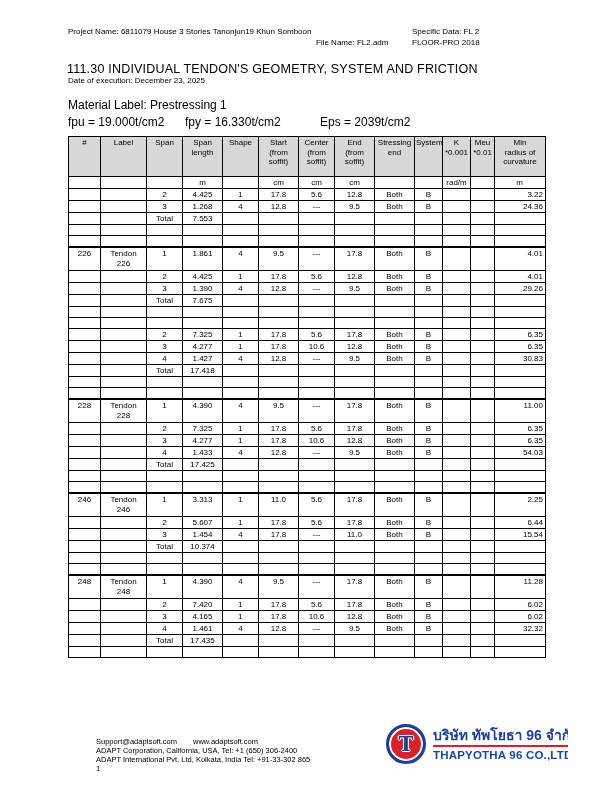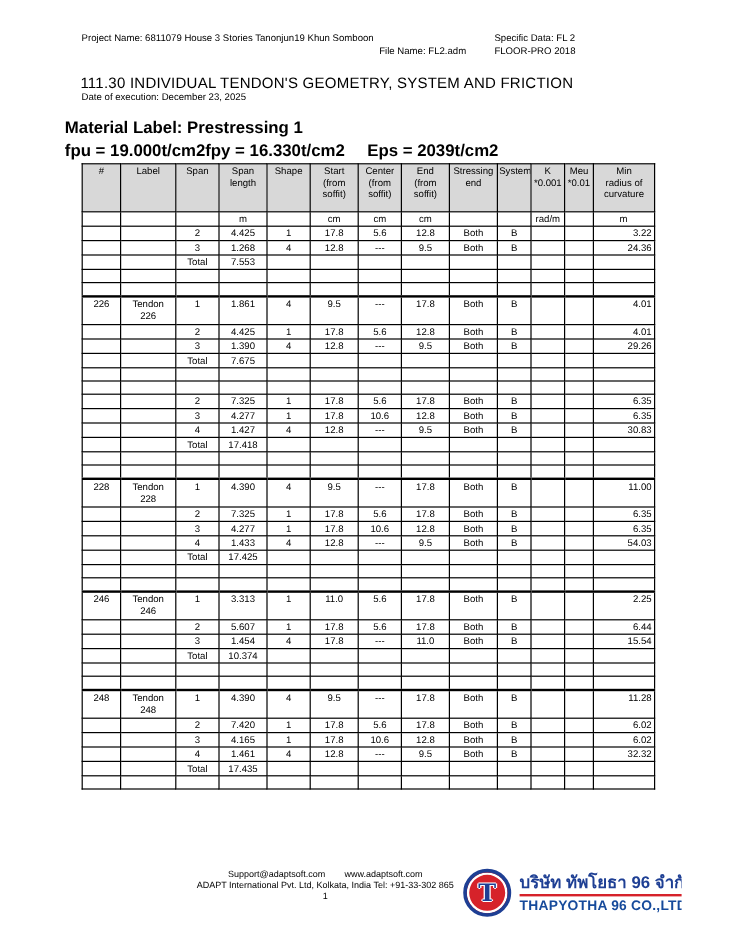--- a/index.html
+++ b/index.html
@@ -13,21 +13,21 @@
   .hdr-project { left:0; }
   .hdr-specific { left:344px; }
   .hdr-date { left:0;margin-top:38px; }
   .hdr-file { left:248px; }
   .hdr-program { left:344px; }
 
   
   .doc-title { position:absolute; left:67px; top:62px; margin:0; font-size:12.5px; font-weight:normal; letter-spacing:0.2px; white-space:nowrap; }
 
   
-  .material { position:absolute; left:54px; top:98px; width:478px; font-size:14px;font-weight:bold; }
+  .material { position:absolute; left:68px; top:98px; width:478px; font-size:12px; }
   .material-props { position:relative; height:11px; margin-top:3px;text-align:right; }
   .material-props span { position:absolute; white-space:nowrap; }
   .mp-fpu { left:0; } .mp-fpy { left:117px; } .mp-eps { left:252px; }
 
   
   .tendon-table { position:absolute; left:68px; top:136px; width:478px; border-collapse:collapse; table-layout:fixed; }
   .tendon-table col.c0{width:32px} .tendon-table col.c1{width:46px} .tendon-table col.c2{width:36px}
   .tendon-table col.c3{width:40px} .tendon-table col.c4{width:36px} .tendon-table col.c5{width:40px}
   .tendon-table col.c6{width:36px} .tendon-table col.c7{width:40px} .tendon-table col.c8{width:40px}
   .tendon-table col.c9{width:28px} .tendon-table col.c10{width:28px} .tendon-table col.c11{width:24px}
@@ -40,21 +40,21 @@
   .tendon-table tr.units td { height:9px; background:#fff; }
   .tendon-table tbody td { height:10px; line-height:10px; }
   .tendon-table tbody tr.group-start td { border-top:2px solid #000; height:21px; }
   .tendon-table tbody tr.blank td { height:9px; }
   .tendon-table td:last-child, .tendon-table tr.units td:last-child { text-align:right; padding-right:2px; }
   .tendon-table tr.units td:last-child { text-align:center; }
   .tendon-table tbody td:nth-child(2) { padding:1px 2px 0 2px; }
 
   
   .doc-footer { position:absolute; left:0; top:722px; width:612px; height:64px; }
-  .footer-text { position:absolute; left:96px; top:2px; width:350px; text-align:center; font-size:7.5px; line-height:9px; }
+  .footer-text { position:absolute; left:96px; top:15px; width:350px; text-align:left; font-size:7.5px; line-height:9px; }
   .footer-gap { display:inline-block; width:16px; }
   .logo { position:absolute; left:386px; top:2px; display:flex; align-items:center; }
   .emblem { width:34px; height:34px; border-radius:50%; border:3px solid #1e3f94; background:#d6222a;
             box-shadow: inset 0 0 0 2px #ffffff; display:flex; align-items:center; justify-content:center; }
   .emblem-t { font-family:"DejaVu Serif","Liberation Serif",serif; font-weight:bold; font-size:20px; color:#1e3f94;
               text-shadow:-1px 0 #fff, 1px 0 #fff, 0 -1px #fff, 0 1px #fff; line-height:1; }
   .logo-text { margin-left:7px; display:flex; flex-direction:column; }
   .logo-thai { color:#1e3f94; font-weight:bold; font-size:14px; line-height:17px; white-space:nowrap; }
   .logo-divider { height:2px; background:#d6222a; margin:1px 0 2px 0; }
   .logo-eng { color:#164a9b; font-weight:bold; font-size:11.5px; line-height:13px; letter-spacing:0.2px; white-space:nowrap; }
@@ -689,20 +689,21 @@
           <td></td>
         </tr>
       </tbody>
   </table>
 
   <footer class="doc-footer">
     <div class="footer-text">
       <div>
         <span>Support@adaptsoft.com</span><span class="footer-gap"></span><span>www.adaptsoft.com</span>
       </div>
+      <div>ADAPT Corporation, California, USA,   Tel: +1 (650) 306-2400</div>
       <div>ADAPT International Pvt. Ltd, Kolkata, India Tel: +91-33-302 865</div>
       <div>1</div>
     </div>
     <div class="logo">
       <div class="emblem">
         <span class="emblem-t">T</span>
       </div>
       <div class="logo-text">
         <div class="logo-thai">บริษัท ทัพโยธา 96 จำกัด</div>
         <div class="logo-divider"></div>

